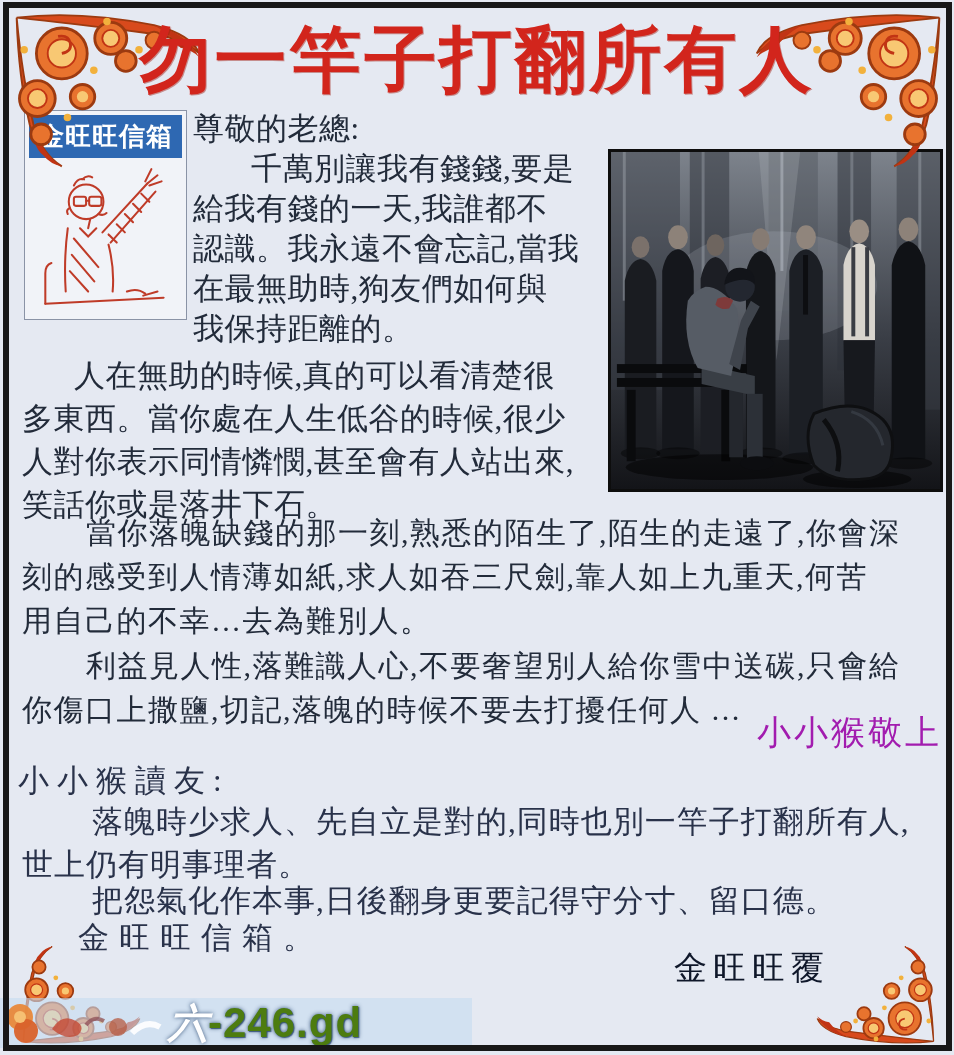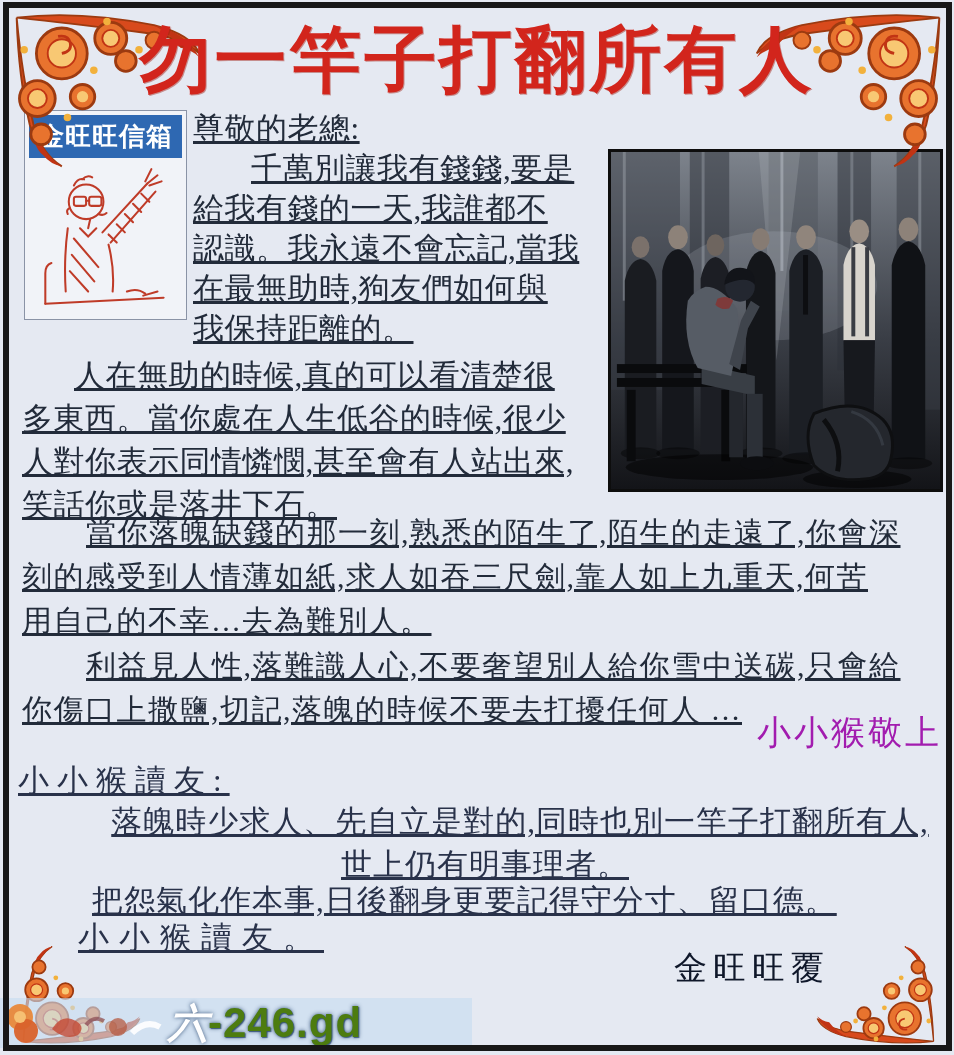--- a/index.html
+++ b/index.html
@@ -19,33 +19,33 @@
   .orn-br{right:8px;bottom:10px;width:140px;height:102px;transform:scale(-1,-1);}
   
   .mailbox{position:absolute;left:24px;top:110px;width:163px;height:210px;
            background:#f1f3f8;border:1px solid #8a93a6;box-sizing:border-box;z-index:1;}
   .mailbox-label{margin:4px 4px 2px 4px;background:#2e68b2;color:#ffffff;
                  font-family:"Liberation Sans","DejaVu Sans",sans-serif;
                  font-size:26px;font-weight:bold;text-align:center;padding:4px 0;
                  letter-spacing:1px;}
   .mailbox-art{position:absolute;left:4px;top:50px;right:4px;bottom:4px;}
   
-  .para{position:absolute;color:#222b3a;text-decoration:underline;}
+  .para{position:absolute;color:#222b3a;}
   .line{white-space:nowrap;}
   .letter-p1{left:193px;top:109px;width:414px;font-size:31px;line-height:40px;letter-spacing:.5px;}
   .letter-p1 .ind{padding-left:58px;}
   .letter-p2{left:22px;top:354px;width:586px;font-size:31px;line-height:43px;letter-spacing:.5px;}
   .letter-p2 .ind{padding-left:52px;}
   .letter-p3{left:22px;top:511px;width:926px;font-size:30px;line-height:44px;letter-spacing:1.5px;}
   .letter-p3 .ind,.letter-p4 .ind{padding-left:64px;}
   .letter-p4{left:22px;top:644px;width:926px;font-size:30px;line-height:44px;letter-spacing:1.5px;}
   .sig1{position:absolute;right:12px;top:710px;font-size:34px;letter-spacing:3px;color:#a21caf;}
   .reply{color:#29324a;}
   .reply-sal{left:18px;top:760px;font-size:31px;letter-spacing:8px;}
-  .reply-p1{left:22px;top:800px;width:926px;font-size:31px;line-height:43px;letter-spacing:1px;text-align:center;}
+  .reply-p1{left:22px;top:800px;width:926px;font-size:31px;line-height:43px;letter-spacing:1px;}
   .reply-p1 .ind{padding-left:70px;}
   .reply-p2{left:22px;top:882px;width:926px;font-size:31px;line-height:37px;letter-spacing:1px;}
   .reply-p2 .ind{padding-left:70px;}
   .reply-p2 .ind2{padding-left:56px;letter-spacing:10px;}
   .sig2{position:absolute;right:124px;top:946px;font-size:33px;letter-spacing:6px;color:#0f172a;}
   .footer-note{position:absolute;left:110px;top:996px;font-size:32px;font-weight:bold;
                letter-spacing:1px;color:#c23a50;z-index:3;}
   
   .photo{position:absolute;left:608px;top:149px;width:335px;height:343px;
          border:3px solid #0d0d0d;box-sizing:border-box;background:#20232a;z-index:1;}
@@ -258,21 +258,21 @@
 
   <div class="sig1">小小猴敬上</div>
 
   <div class="para reply reply-sal">小小猴讀友:</div>
   <div class="para reply reply-p1">
     <div class="line ind">落魄時少求人、先自立是對的,同時也別一竿子打翻所有人,</div>
     <div class="line">世上仍有明事理者。</div>
   </div>
   <div class="para reply reply-p2">
     <div class="line ind">把怨氣化作本事,日後翻身更要記得守分寸、留口德。</div>
-    <div class="line ind2">小小猴讀友。</div>
+    <div class="line ind2">金旺旺信箱。</div>
   </div>
   <div class="sig2">金旺旺覆</div>
 
 
   <div class="watermark">
     <svg class="wm-blob" viewBox="0 0 40 44">
       <circle cx="16" cy="16" r="13" fill="#e8883a" opacity=".95"></circle>
       <circle cx="22" cy="30" r="12" fill="#d9622b" opacity=".95"></circle>
       <circle cx="16" cy="16" r="6" fill="#f6c173"></circle>
     </svg>

